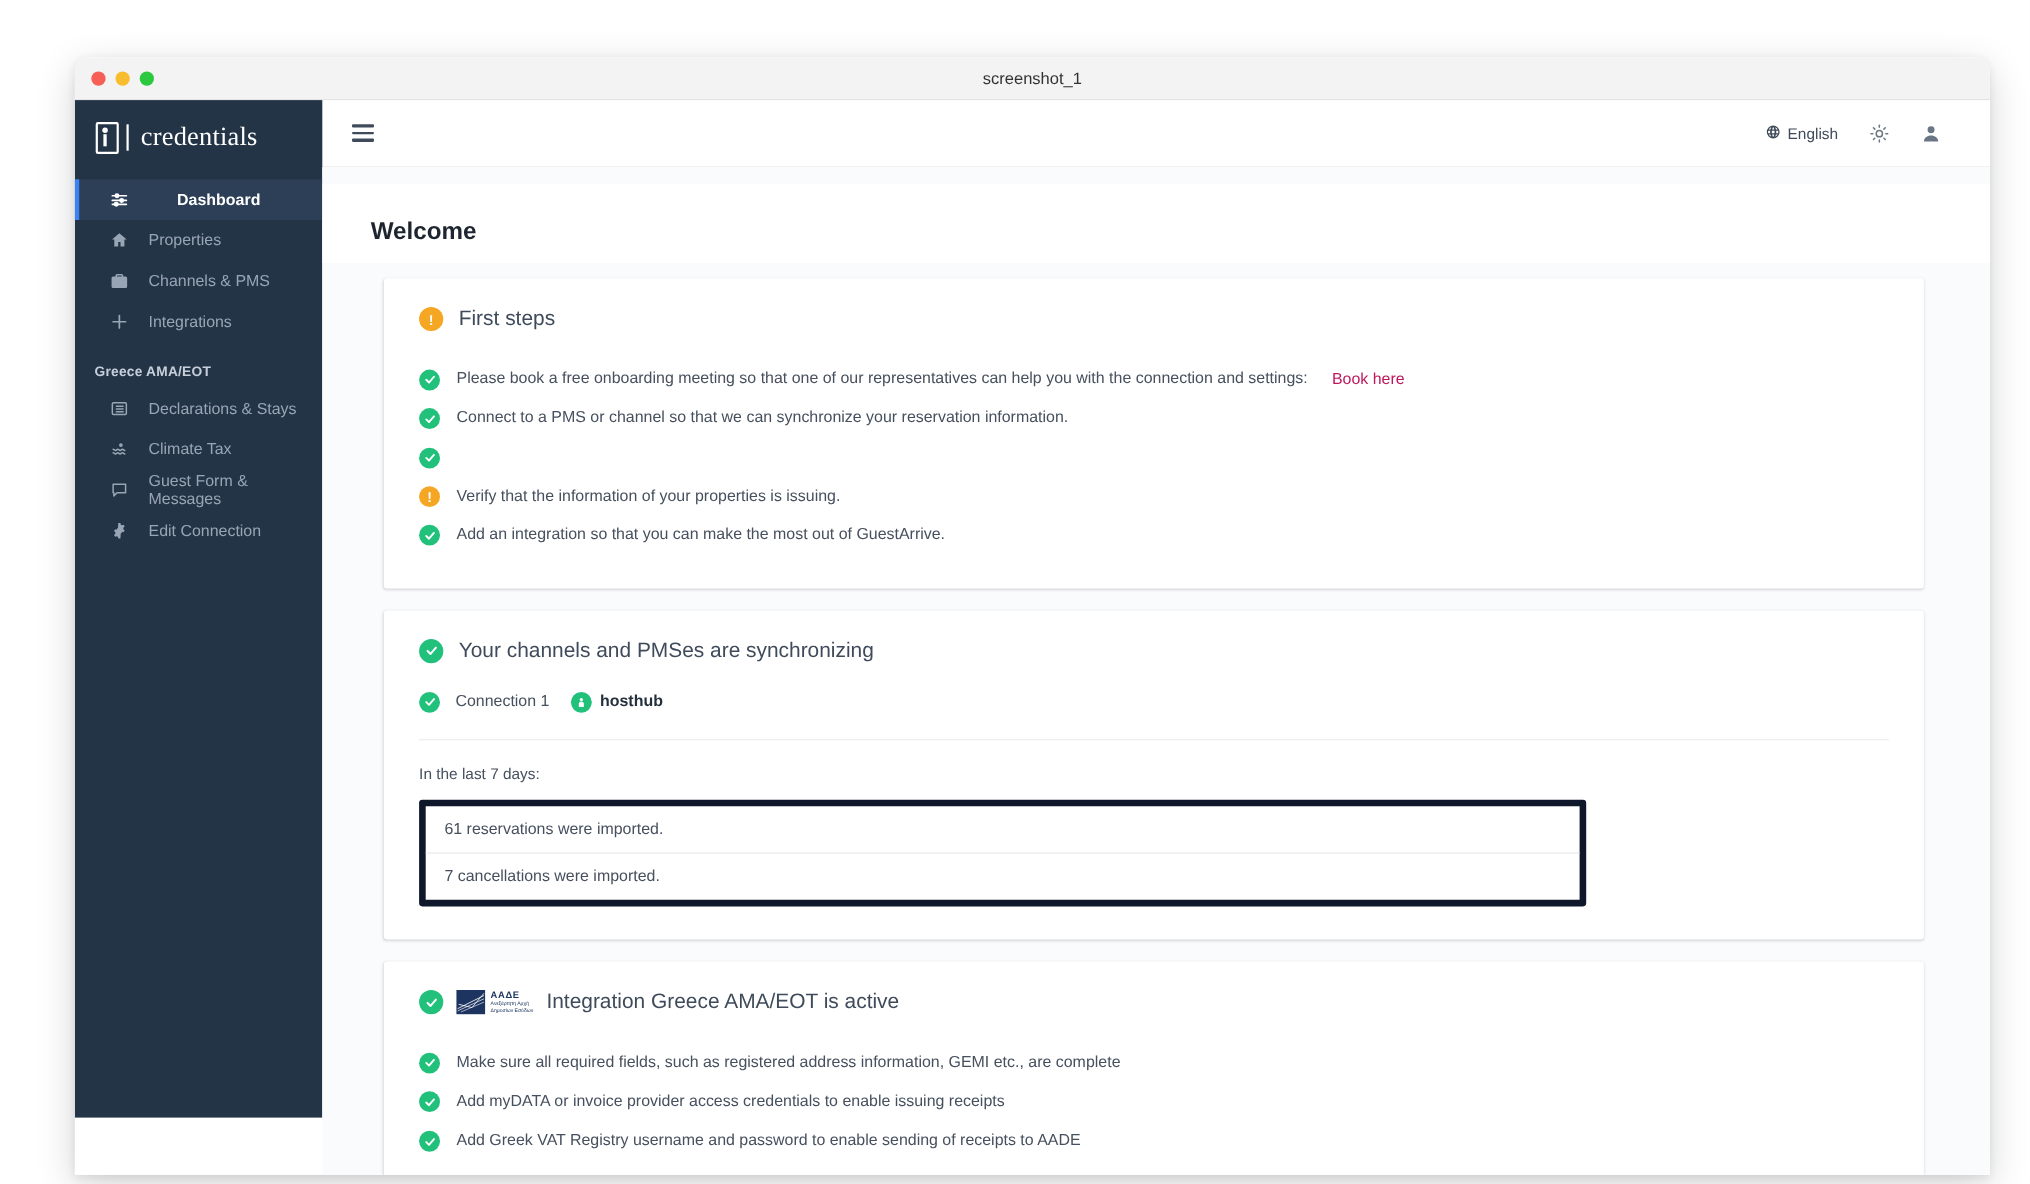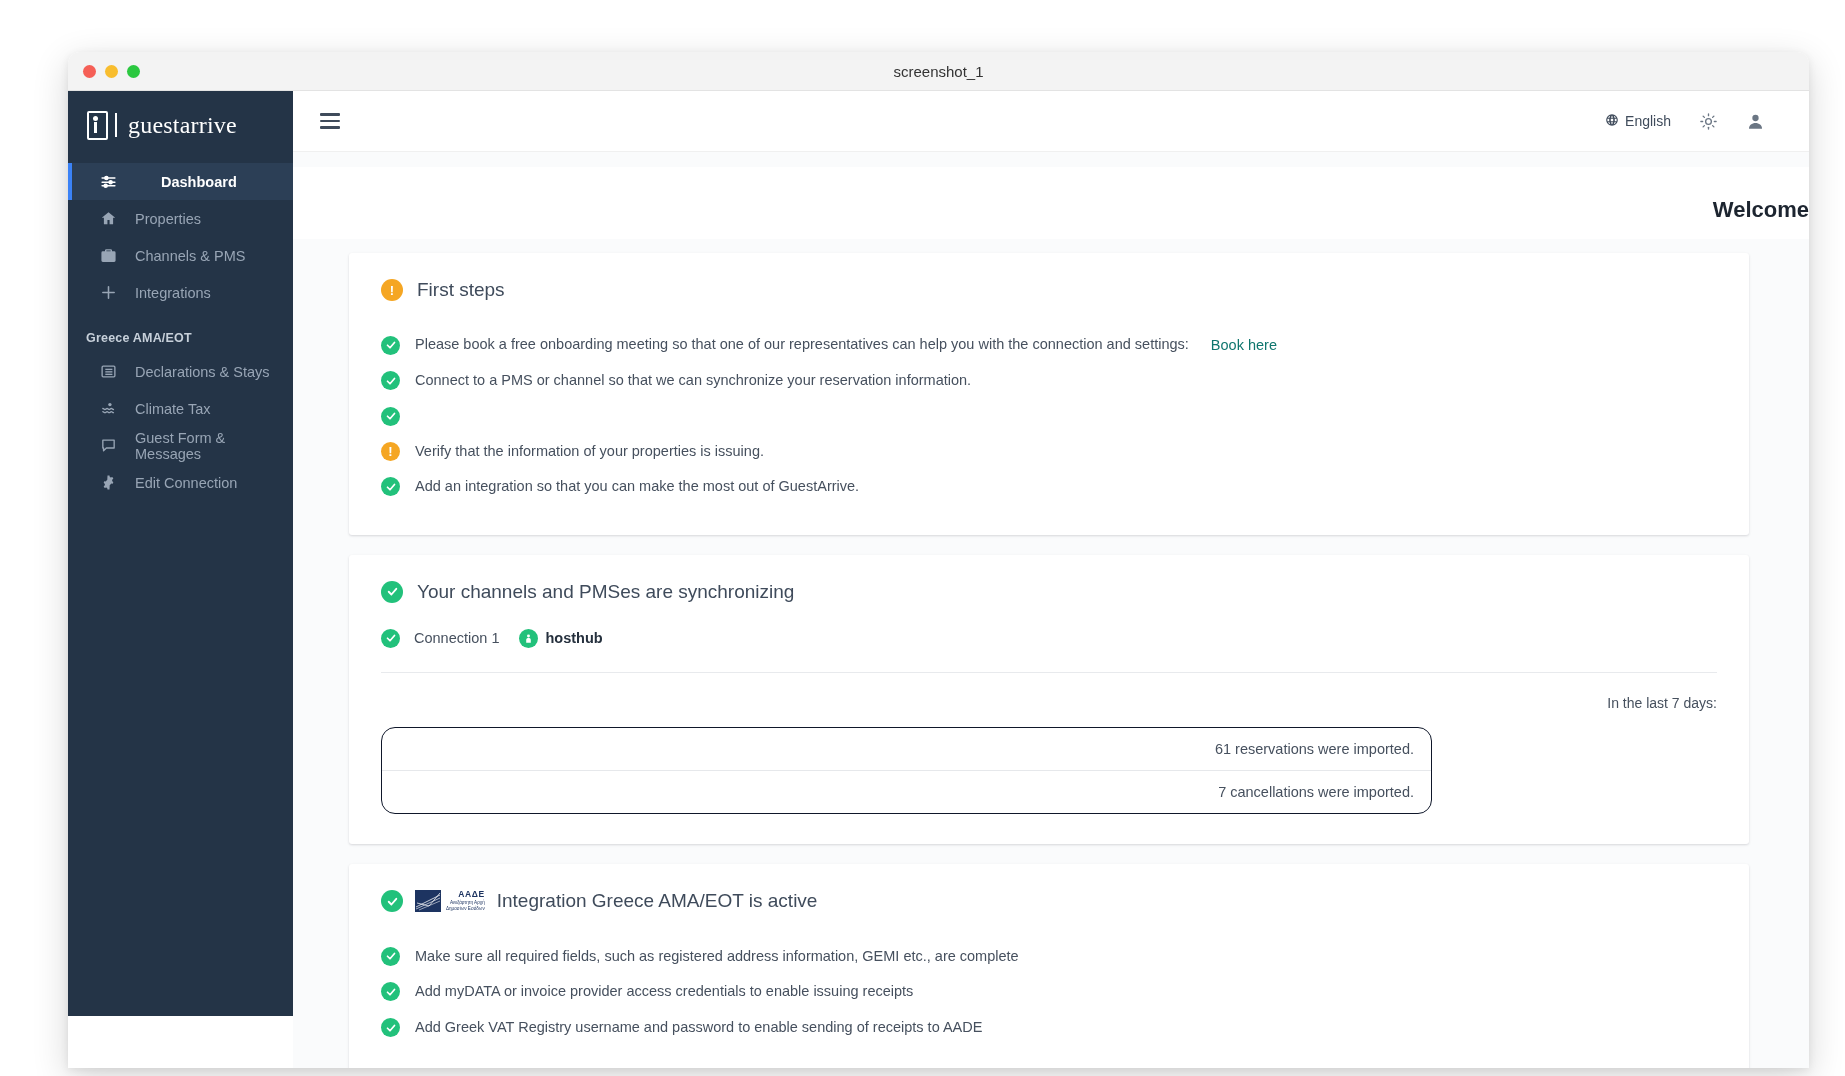--- a/index.html
+++ b/index.html
@@ -187,21 +187,20 @@
     cursor: pointer;
   }
   .icon-btn { cursor: pointer; display: flex; align-items: center; }
 
   
   .content {
     flex: 1;
     background: #fafbfc;
     overflow: hidden;
     position: relative;
-    text-align: right;
   }
   .welcome {
     font-size: 22px;
     color: #1d2530;
     padding: 30px 0 16px 44px;
     background: #ffffff;
   }
   .cards {
     padding: 0 60px 0 56px;
   }
@@ -245,21 +244,21 @@
   .check-row {
     display: flex;
     align-items: center;
     gap: 15px;
     padding: 8px 0;
     font-size: 14.5px;
     color: #46505e;
   }
   .check-row .txt { line-height: 1.35; }
   .link {
-    color: #0f766e;
+    color: #be185d;
     text-decoration: none;
     cursor: pointer;
     margin-left: 7px;
   }
 
   
   .conn-row {
     display: flex;
     align-items: center;
     gap: 14px;
@@ -289,22 +288,22 @@
   .divider {
     border-top: 1px solid #e8eaed;
     margin: 0 0 22px 0;
   }
   .sub-label {
     font-size: 14px;
     color: #46505e;
     margin-bottom: 16px;
   }
   .stats {
-    border: 1px solid #0f172a;
-    border-radius: 14px;
+    border: 6px solid #0f172a;
+    border-radius: 3px;
     max-width: 1049px;
   }
   .stat-row {
     padding: 13px 17px;
     font-size: 14.5px;
     color: #46505e;
   }
   .stat-row + .stat-row { border-top: 1px solid #e6e8eb; }
 
   
@@ -350,21 +349,21 @@
     </div>
     <div class="title-text">screenshot_1</div>
   </div>
 
   <div class="app">
 
     <aside class="sidebar">
       <div class="brand">
         <span class="brand-mark"></span>
         <span class="brand-bar"></span>
-        <span class="brand-word">guestarrive</span>
+        <span class="brand-word">credentials</span>
       </div>
 
       <nav class="nav">
         <div class="nav-item active">
           <span class="nav-icon">
             <svg width="17" height="17" viewBox="0 0 24 24" fill="none" stroke="#ffffff" stroke-width="2.2" stroke-linecap="round">
               <line x1="3" y1="7" x2="21" y2="7"></line>
                 <circle cx="9" cy="7" r="2.1" fill="#ffffff"></circle>
               <line x1="3" y1="13" x2="21" y2="13"></line>
                 <circle cx="15" cy="13" r="2.1" fill="#ffffff"></circle>

